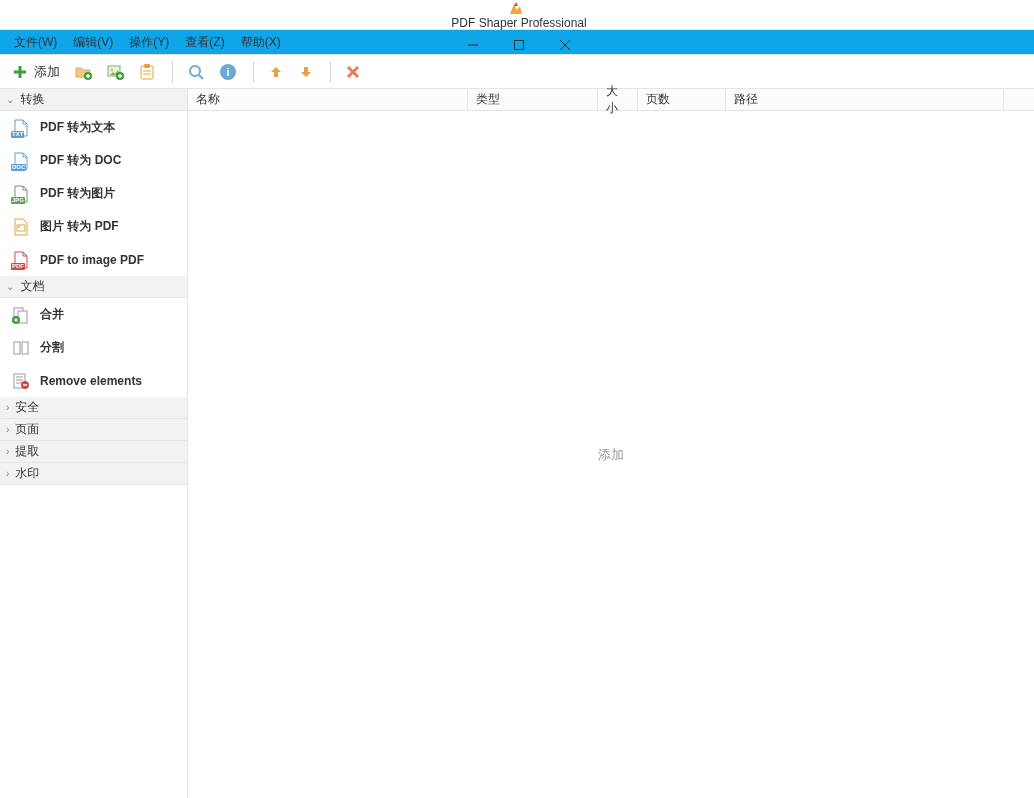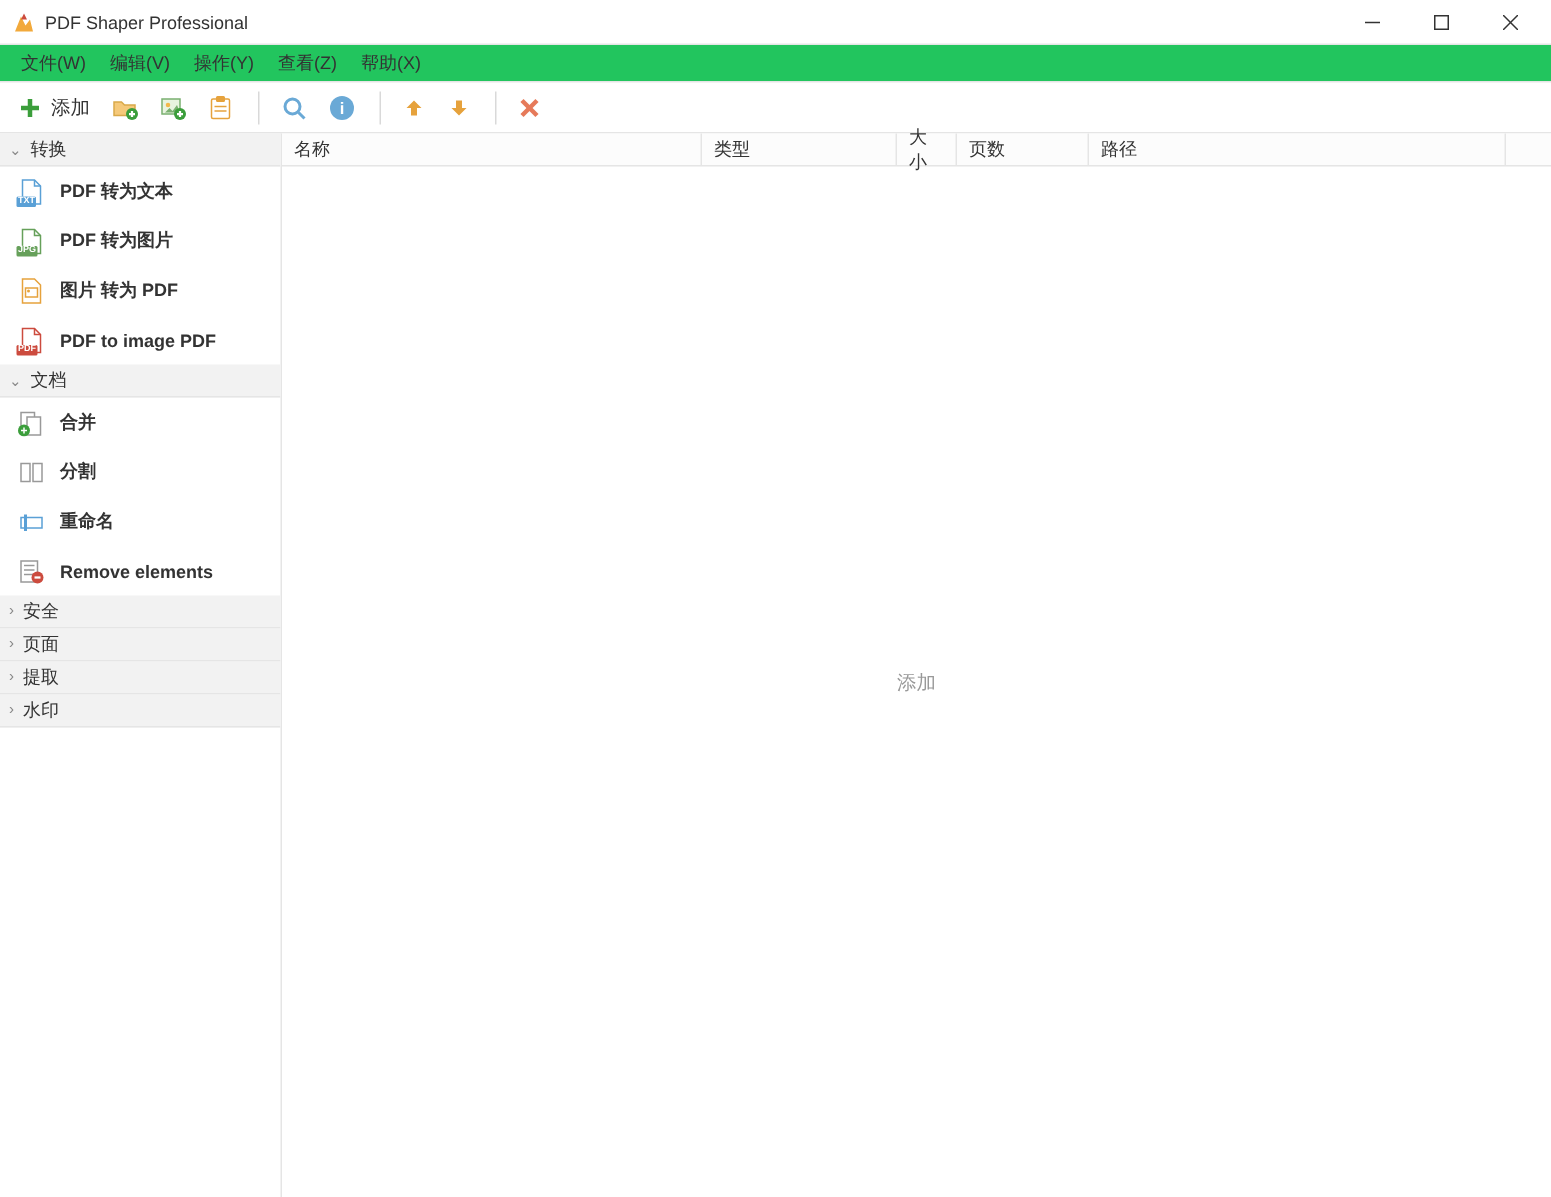--- a/index.html
+++ b/index.html
@@ -1,27 +1,27 @@
 <!DOCTYPE html>
 <html><head>
 <meta charset="utf-8">
 <style>
 * { box-sizing: border-box; margin: 0; padding: 0; font-family: "Microsoft YaHei", "Segoe UI", Arial, sans-serif; }
 body { width: 1034px; height: 798px; background: #fff; overflow: hidden; font-size: 12px; color: #333; }
 
 
-.titlebar { height: 30px; background: #fff; border-bottom: 1px solid #e5e5e5; display: flex; align-items: center; padding: 0 4px 0 8px; }
+.titlebar { height: 30px; background: #fff; border-bottom: 1px solid #e5e5e5; display: flex; align-items: center; padding: 0 4px 0 8px; flex-direction: column; }
 .titlebar .app-icon { width: 16px; height: 16px; margin-right: 6px; }
 .titlebar .title { flex: 1; font-size: 12px; color: #333; }
 .win-btns { display: flex; }
 .win-btn { width: 46px; height: 30px; display: flex; align-items: center; justify-content: center; cursor: default; }
 .win-btn svg { stroke: #333; }
 
 
-.menubar { height: 24px; background: #22c55e; display: flex; align-items: center; padding: 0 6px; }
+.menubar { height: 24px; background: #0ea5e9; display: flex; align-items: center; padding: 0 6px; }
 .menu-item { padding: 2px 8px; font-size: 12px; cursor: default; }
 
 
 .toolbar { height: 35px; background: #fff; border-top: 1px solid #e5e5e5; border-bottom: 1px solid #e5e5e5; display: flex; align-items: center; padding: 0 6px; }
 .tbtn { height: 28px; padding: 0 6px; display: flex; align-items: center; margin-right: 2px; cursor: default; }
 .tbtn.add-btn span { margin-left: 6px; font-size: 13px; }
 .tsep { width: 1px; height: 22px; background: #d9d9d9; margin: 0 8px; }
 
 
 .main { display: flex; height: calc(798px - 30px - 24px - 35px); }
@@ -172,20 +172,30 @@
             <path d="M2 1h8l4 4v12H2z" fill="#fff" stroke="#5aa0d6"></path>
             <path d="M10 1v4h4" fill="none" stroke="#5aa0d6"></path>
           </svg>
           <span class="doc-badge badge-txt">TXT</span>
         </span>
       <span class="si-label">PDF 转为文本</span>
     </div>
     <div class="side-item">
       <span class="si-icon doc-icon">
           <svg width="16" height="18">
+            <path d="M2 1h8l4 4v12H2z" fill="#fff" stroke="#5aa0d6"></path>
+            <path d="M10 1v4h4" fill="none" stroke="#5aa0d6"></path>
+          </svg>
+          <span class="doc-badge badge-doc">DOC</span>
+        </span>
+      <span class="si-label">PDF 转为 DOC</span>
+    </div>
+    <div class="side-item">
+      <span class="si-icon doc-icon">
+          <svg width="16" height="18">
             <path d="M2 1h8l4 4v12H2z" fill="#fff" stroke="#66a05a"></path>
             <path d="M10 1v4h4" fill="none" stroke="#66a05a"></path>
           </svg>
           <span class="doc-badge badge-jpg">JPG</span>
         </span>
       <span class="si-label">PDF 转为图片</span>
     </div>
     <div class="side-item">
       <span class="si-icon doc-icon">
           <svg width="16" height="18">
@@ -224,29 +234,20 @@
       <span class="si-label">合并</span>
     </div>
     <div class="side-item">
       <span class="si-icon">
           <svg width="18" height="18">
             <rect x="2" y="3" width="6" height="12" fill="#fff" stroke="#999"></rect>
             <rect x="10" y="3" width="6" height="12" fill="#fff" stroke="#999"></rect>
           </svg>
         </span>
       <span class="si-label">分割</span>
-    </div>
-    <div class="side-item">
-      <span class="si-icon">
-          <svg width="18" height="18">
-            <rect x="2" y="6" width="14" height="7" fill="#fff" stroke="#5aa0d6"></rect>
-            <line x1="5" y1="4" x2="5" y2="15" stroke="#5aa0d6" stroke-width="2"></line>
-          </svg>
-        </span>
-      <span class="si-label">重命名</span>
     </div>
     <div class="side-item">
       <span class="si-icon">
           <svg width="18" height="18">
             <rect x="2" y="2" width="11" height="14" fill="#fff" stroke="#999"></rect>
             <line x1="4" y1="5" x2="11" y2="5" stroke="#999"></line>
             <line x1="4" y1="8" x2="11" y2="8" stroke="#999"></line>
             <line x1="4" y1="11" x2="11" y2="11" stroke="#999"></line>
             <circle cx="13" cy="13" r="4" fill="#cc4b3e"></circle>
             <line x1="11" y1="13" x2="15" y2="13" stroke="#fff" stroke-width="1.5"></line>

